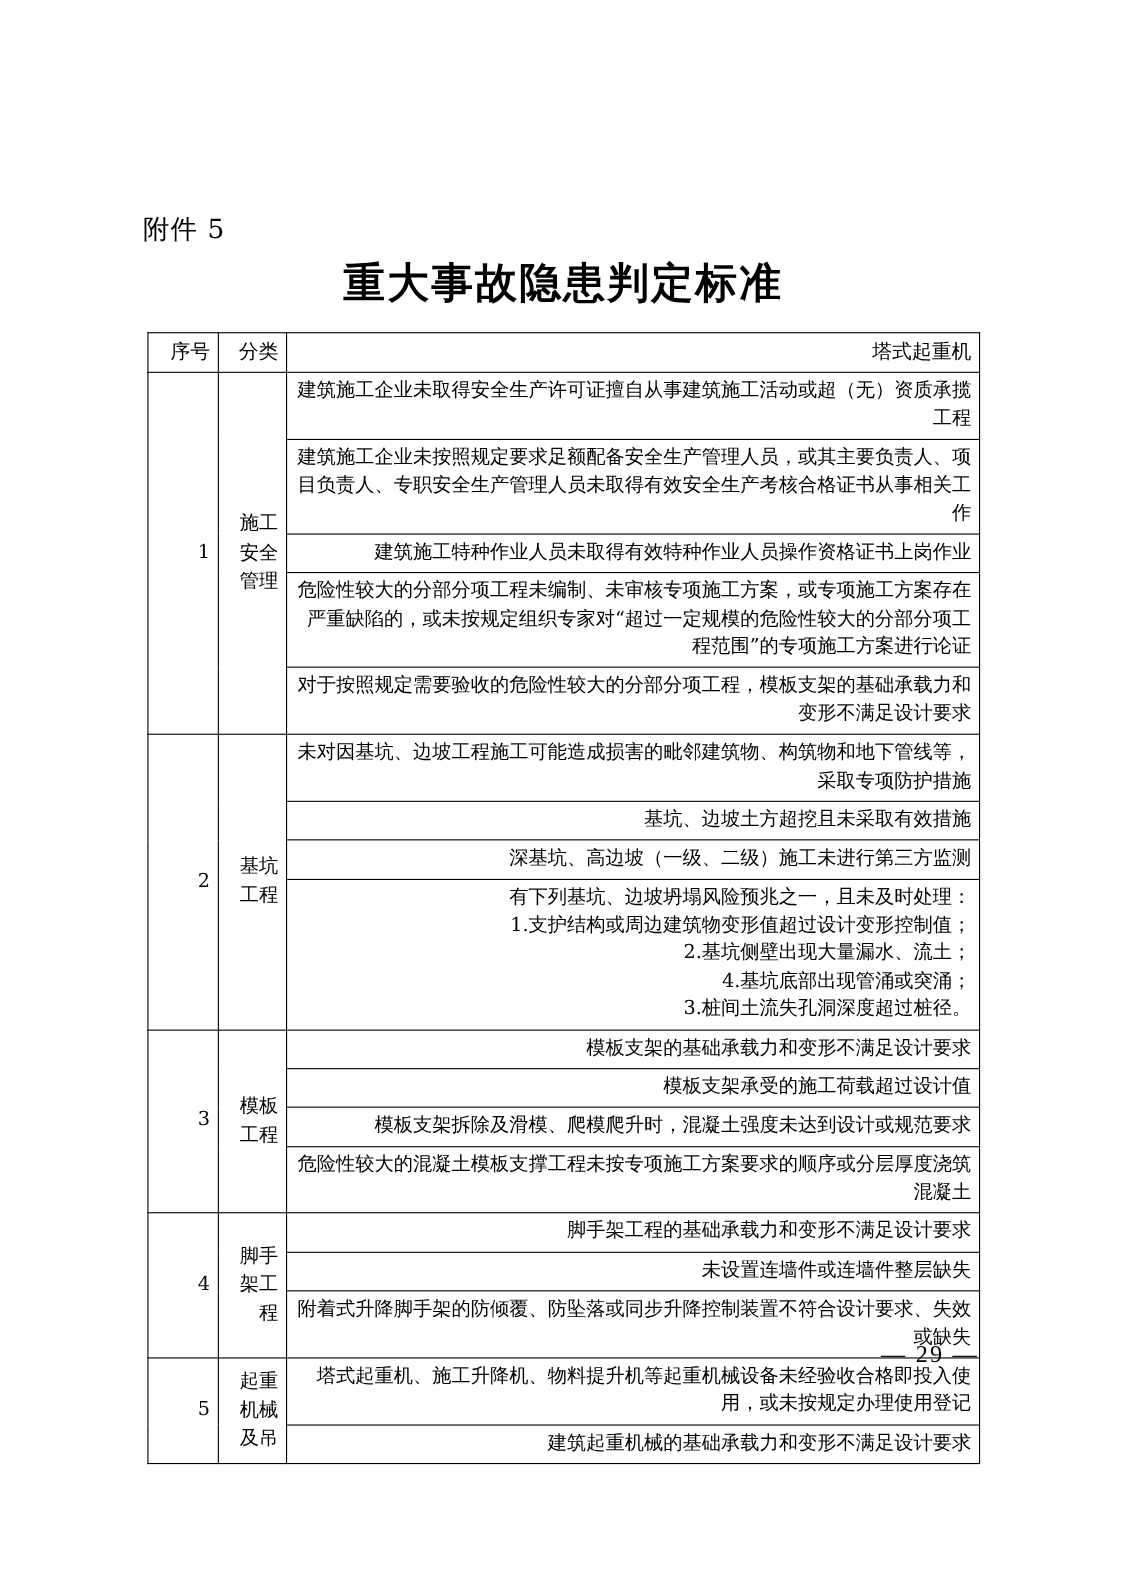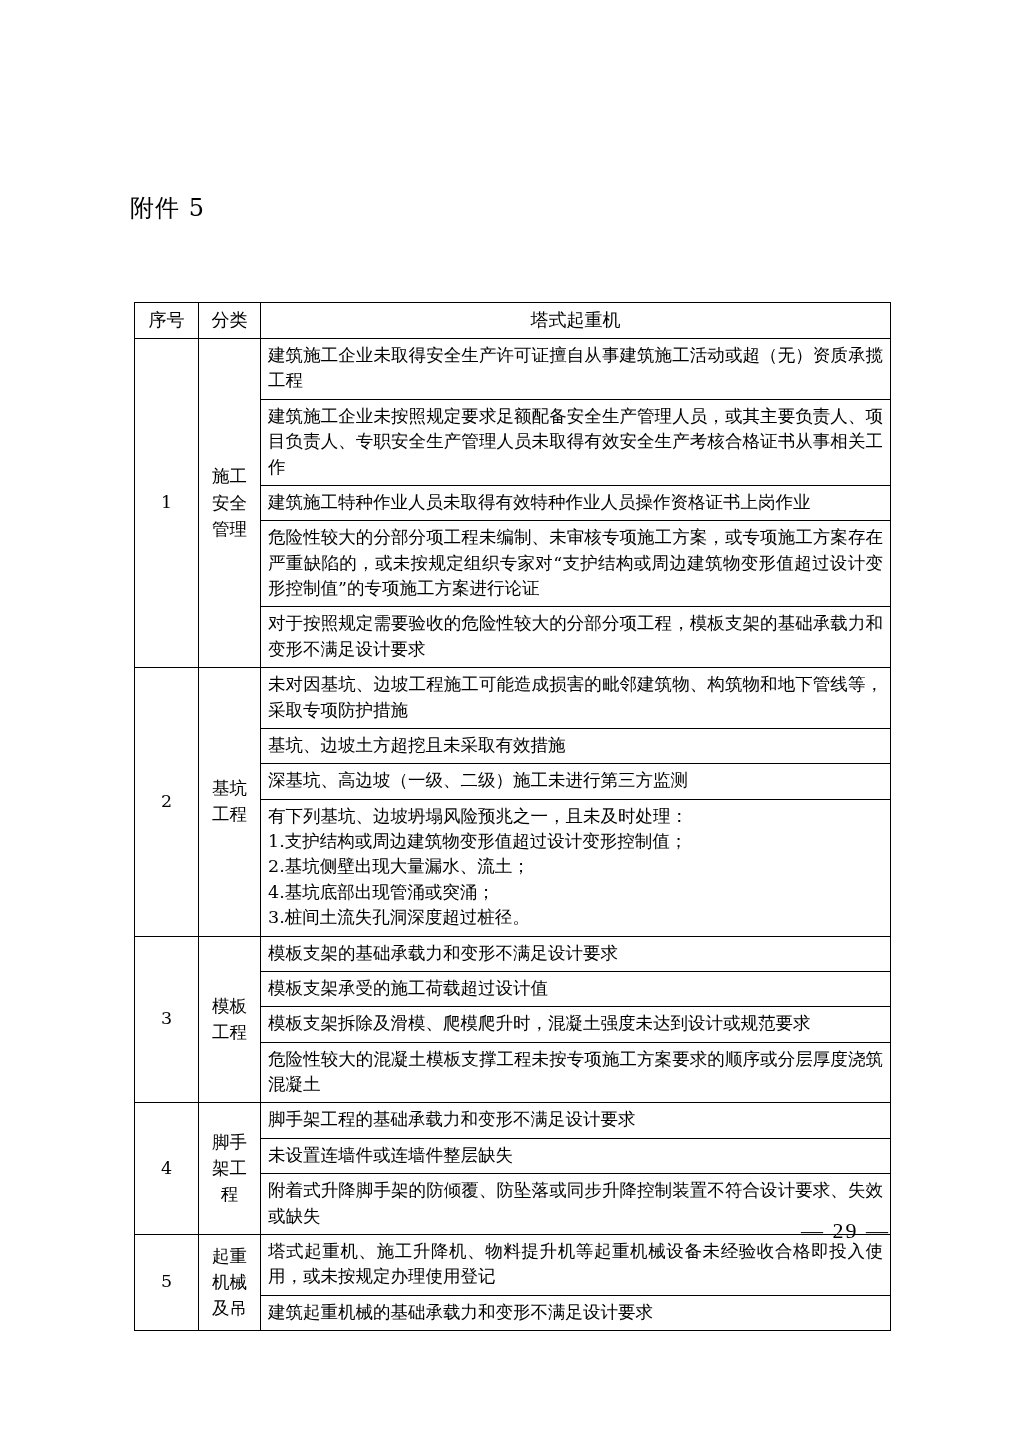--- a/index.html
+++ b/index.html
@@ -49,20 +49,21 @@
     table-layout: fixed;
     font-size: 17.5px;
     line-height: 1.45;
   }
   table.main-table td, table.main-table th {
     border: 1px solid #000000;
     padding: 4px 7px 5px 7px;
     vertical-align: middle;
     font-weight: normal;
     font-family: "DejaVu Serif", "Liberation Serif", serif;
+    text-align: right;
   }
   .col-no { width: 64px; text-align: center; }
   .col-cat { width: 62px; text-align: center; }
   .col-item { width: 630px; text-align: left; }
 
   thead td {
     text-align: center;
     font-weight: bold;
     font-size: 18px;
     padding-top: 10px;
@@ -93,20 +94,21 @@
     font-family: Liberation Serif, serif;
   }
 </style>
 </head>
 <body>
 
 <div class="page">
 
   <div class="attachment-label">附件 5</div>
 
+  <div class="doc-title">重大事故隐患判定标准</div>
 
   <table class="main-table">
     <colgroup>
       <col class="col-no">
       <col class="col-cat">
       <col class="col-item">
     </colgroup>
     <thead>
       <tr>
         <td>序号</td>
@@ -127,21 +129,21 @@
             <p>建筑施工企业未按照规定要求足额配备安全生产管理人员，或其主要负责人、项目负责人、专职安全生产管理人员未取得有效安全生产考核合格证书从事相关工作</p>
           </td>
         </tr>
         <tr>
           <td class="item-cell">
             <p>建筑施工特种作业人员未取得有效特种作业人员操作资格证书上岗作业</p>
           </td>
         </tr>
         <tr>
           <td class="item-cell">
-            <p>危险性较大的分部分项工程未编制、未审核专项施工方案，或专项施工方案存在严重缺陷的，或未按规定组织专家对“支护结构或周边建筑物变形值超过设计变形控制值”的专项施工方案进行论证</p>
+            <p>危险性较大的分部分项工程未编制、未审核专项施工方案，或专项施工方案存在严重缺陷的，或未按规定组织专家对“超过一定规模的危险性较大的分部分项工程范围”的专项施工方案进行论证</p>
           </td>
         </tr>
         <tr>
           <td class="item-cell">
             <p>对于按照规定需要验收的危险性较大的分部分项工程，模板支架的基础承载力和变形不满足设计要求</p>
           </td>
         </tr>
         <tr>
           <td class="no-cell" rowspan="4">2</td>
           <td class="cat-cell" rowspan="4">基坑<br>工程</td>

